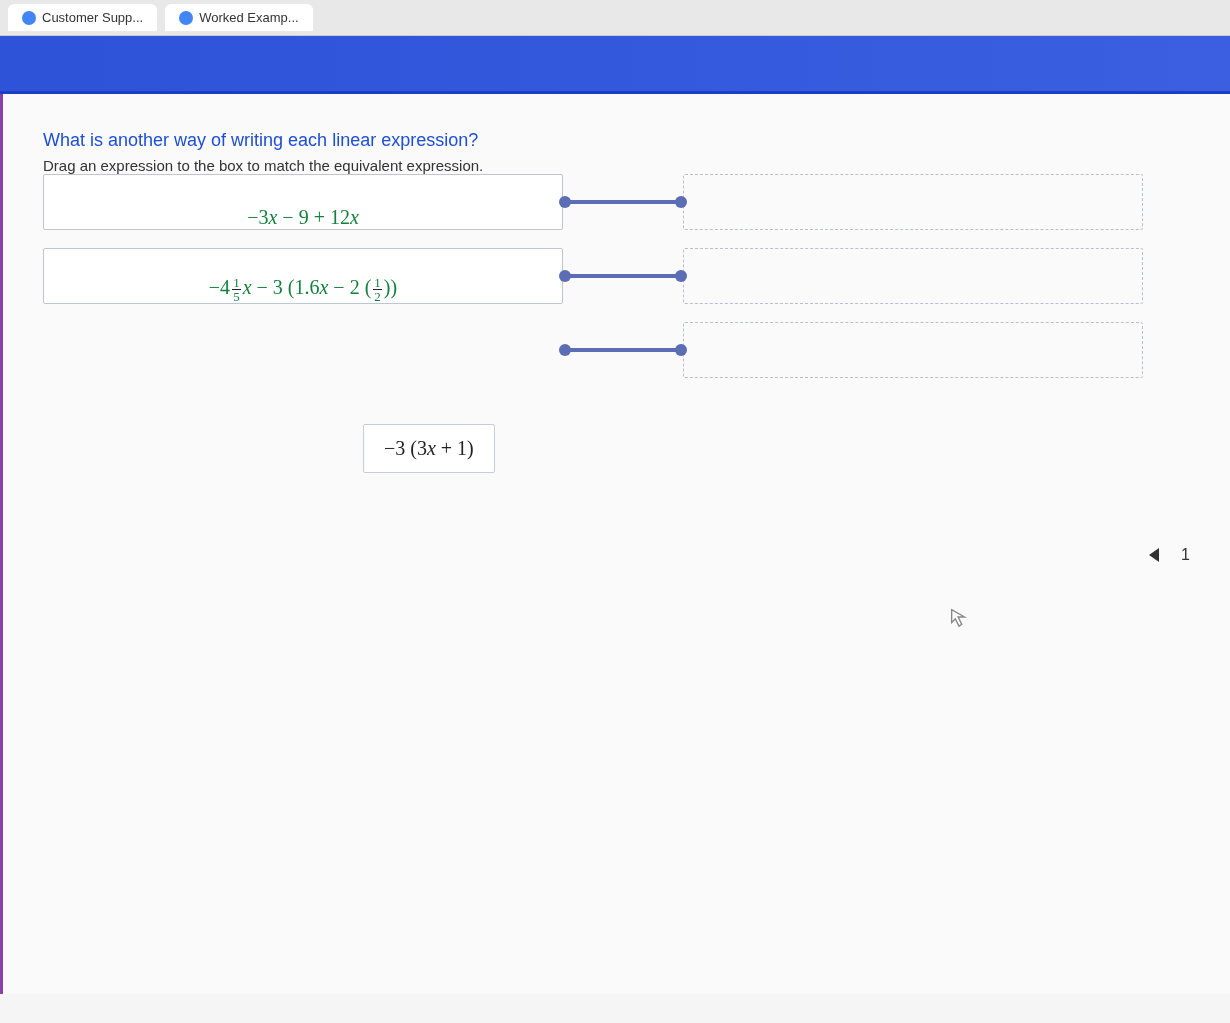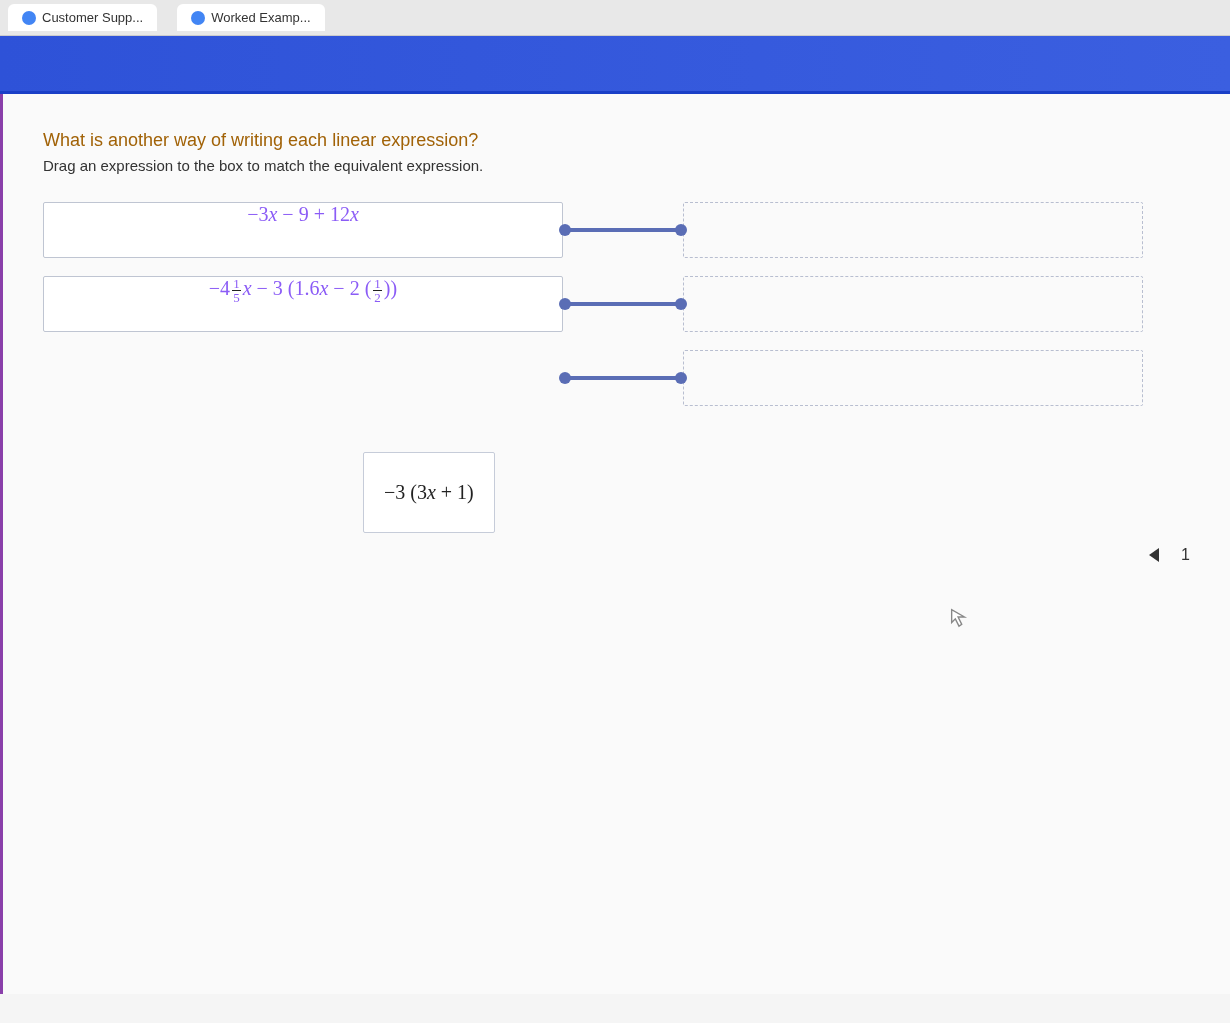--- a/index.html
+++ b/index.html
@@ -12,21 +12,21 @@
       overflow: hidden;
     }
     
     
     .tab-bar {
       height: 36px;
       background: #e8e8e8;
       display: flex;
       align-items: center;
       padding: 0 8px;
-      gap: 20px;
+      gap: 8px;
       border-bottom: 1px solid #ccc;
     }
     .tab {
       padding: 6px 14px;
       background: #fff;
       border-radius: 6px 6px 0 0;
       font-size: 13px;
       color: #333;
       display: flex;
       align-items: center;
@@ -50,27 +50,26 @@
     .content {
       background: #fafafa;
       min-height: 900px;
       padding: 36px 40px 20px 40px;
       position: relative;
       border-left: 3px solid #8a3faa;
     }
     
     .question-title {
       font-size: 18px;
-      color: #a16207;
+      color: #1d4ed8;
       margin-bottom: 6px;
     }
     .instruction {
       font-size: 15px;
       color: #333;
-      margin-bottom: 28px;
     }
     
     
     .match-area {
       display: flex;
       gap: 0;
       position: relative;
     }
     
     .left-col {
@@ -87,24 +86,24 @@
       flex-direction: column;
       gap: 18px;
     }
     
     .expr-box {
       border: 1px solid #bfc5d2;
       border-radius: 2px;
       background: #fff;
       height: 56px;
       display: flex;
-      align-items: flex-start;
+      align-items: flex-end;
       justify-content: center;
       font-size: 20px;
-      color: #8b5cf6;
+      color: #15803d;
       font-family: "Cambria Math", "Times New Roman", Georgia, serif;
       position: relative;
     }
     
     .drop-box {
       border: 1.5px dashed #b8bed0;
       border-radius: 2px;
       background: transparent;
       height: 56px;
     }
@@ -133,21 +132,21 @@
     .options-row {
       margin-top: 46px;
       display: flex;
       gap: 14px;
       padding-left: 320px;
     }
     .option-box {
       border: 1px solid #c6ccd9;
       border-radius: 2px;
       background: #fff;
-      padding: 28px 20px;
+      padding: 12px 20px;
       font-size: 20px;
       color: #222;
       font-family: "Cambria Math", "Times New Roman", Georgia, serif;
       cursor: move;
     }
     
     
     .frac {
       display: inline-flex;
       flex-direction: column;

